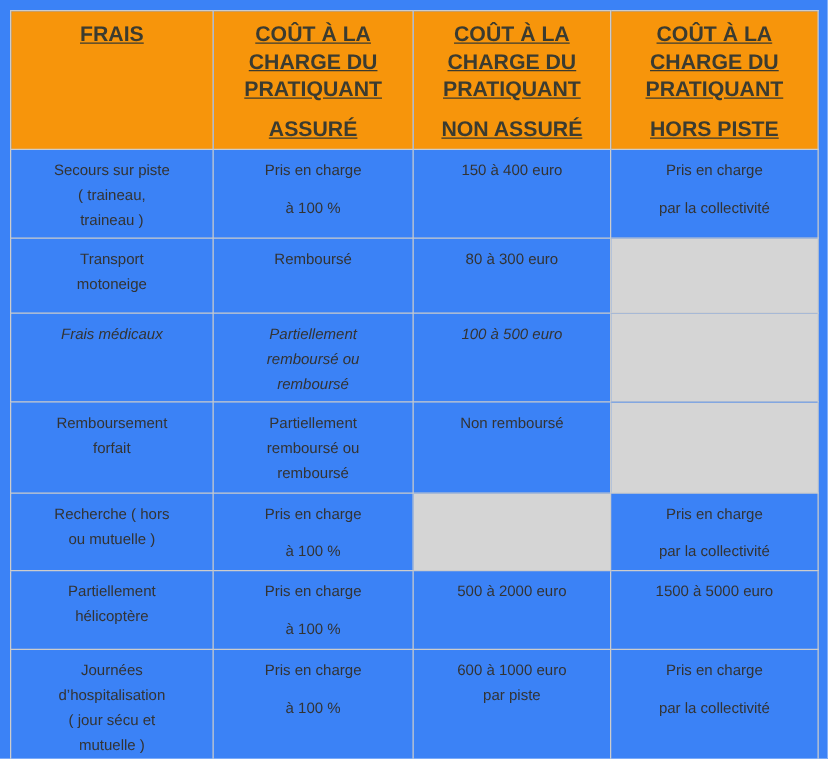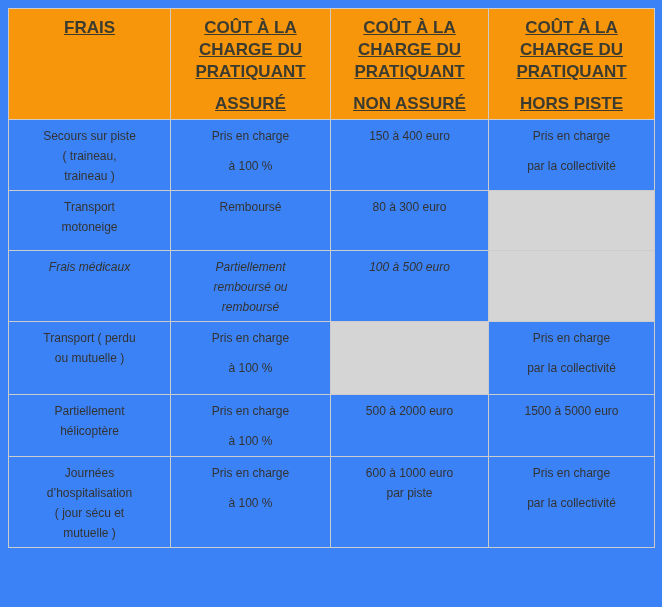--- a/index.html
+++ b/index.html
@@ -185,21 +185,42 @@
           <td>
             <div class="para">
               <span class="line">100 à 500 euro</span>
             </div>
           </td>
           <td class="shaded"></td>
         </tr>
         <tr>
           <td>
             <div class="para">
-              <span class="line">Transport ( perdu</span>
+              <span class="line">Remboursement</span>
+              <span class="line">forfait</span>
+            </div>
+          </td>
+          <td>
+            <div class="para">
+              <span class="line">Partiellement</span>
+              <span class="line">remboursé ou</span>
+              <span class="line">remboursé</span>
+            </div>
+          </td>
+          <td>
+            <div class="para">
+              <span class="line">Non remboursé</span>
+            </div>
+          </td>
+          <td class="shaded"></td>
+        </tr>
+        <tr>
+          <td>
+            <div class="para">
+              <span class="line">Recherche ( hors</span>
               <span class="line">ou mutuelle )</span>
             </div>
           </td>
           <td>
             <div class="para">
               <span class="line">Pris en charge</span>
             </div>
             <div class="para">
               <span class="line">à 100 %</span>
             </div>

